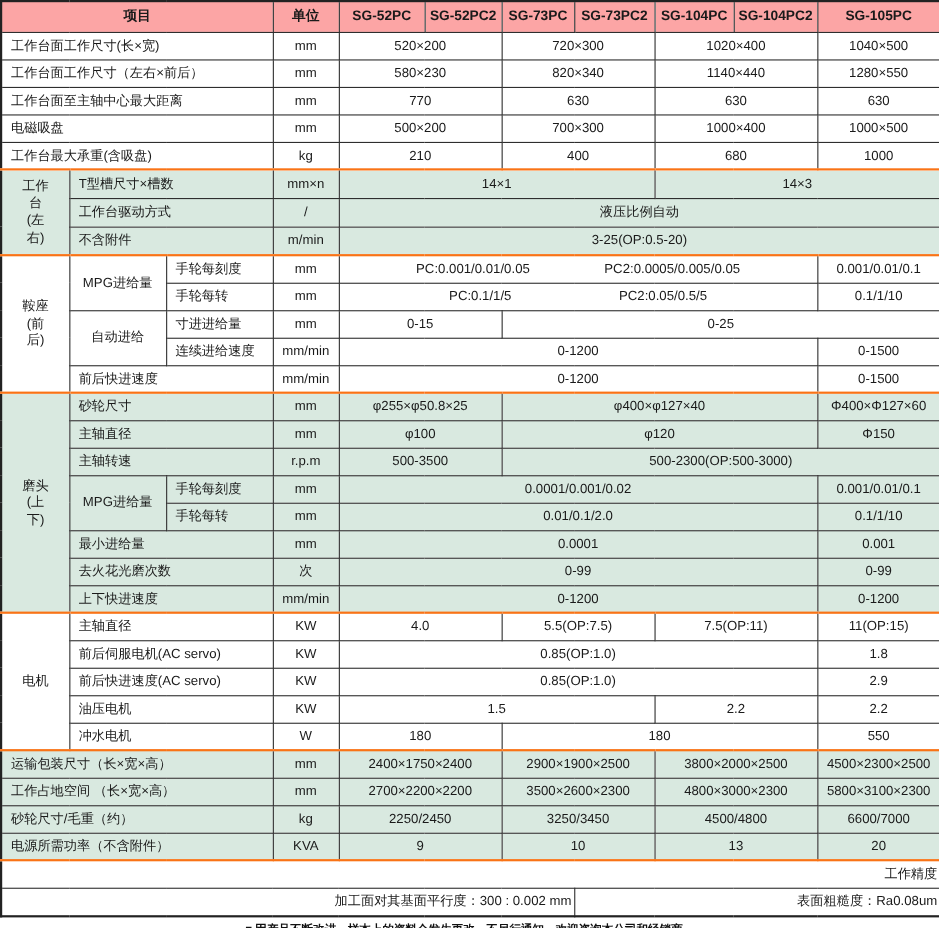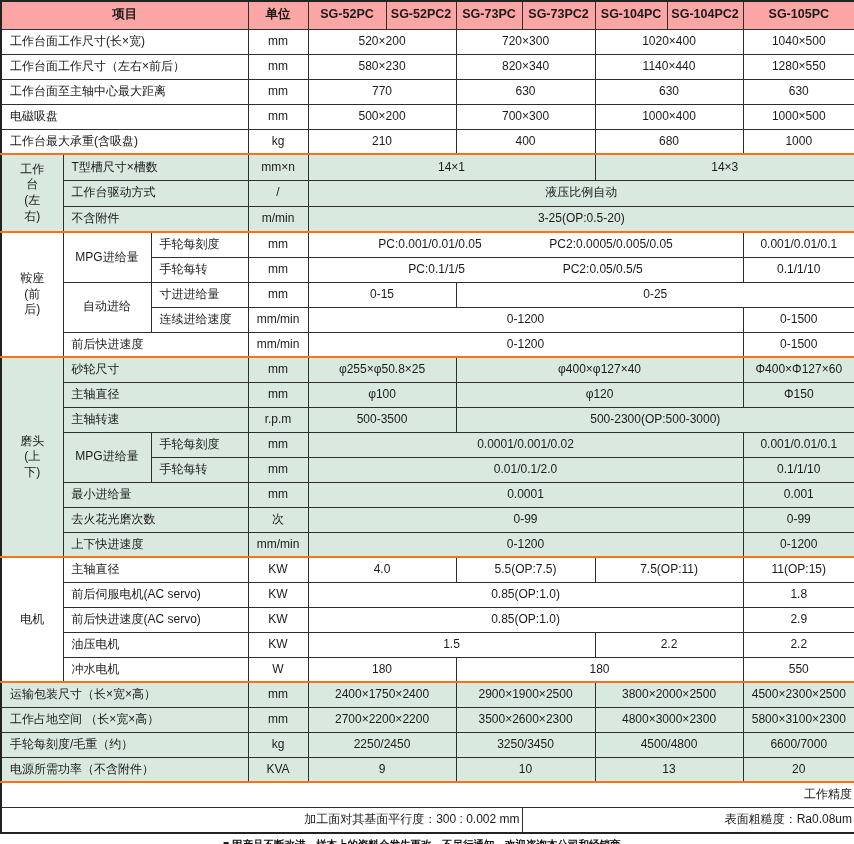--- a/index.html
+++ b/index.html
@@ -286,21 +286,21 @@
   </tr>
   <tr class="grn">
     <td colspan="3" class="lbl">工作占地空间 （长×宽×高）</td>
     <td>mm</td>
     <td colspan="2">2700×2200×2200</td>
     <td colspan="2">3500×2600×2300</td>
     <td colspan="2">4800×3000×2300</td>
     <td>5800×3100×2300</td>
   </tr>
   <tr class="grn">
-    <td colspan="3" class="lbl">手轮每刻度/毛重（约）</td>
+    <td colspan="3" class="lbl">砂轮尺寸/毛重（约）</td>
     <td>kg</td>
     <td colspan="2">2250/2450</td>
     <td colspan="2">3250/3450</td>
     <td colspan="2">4500/4800</td>
     <td>6600/7000</td>
   </tr>
   <tr class="grn">
     <td colspan="3" class="lbl">电源所需功率（不含附件）</td>
     <td>KVA</td>
     <td colspan="2">9</td>

